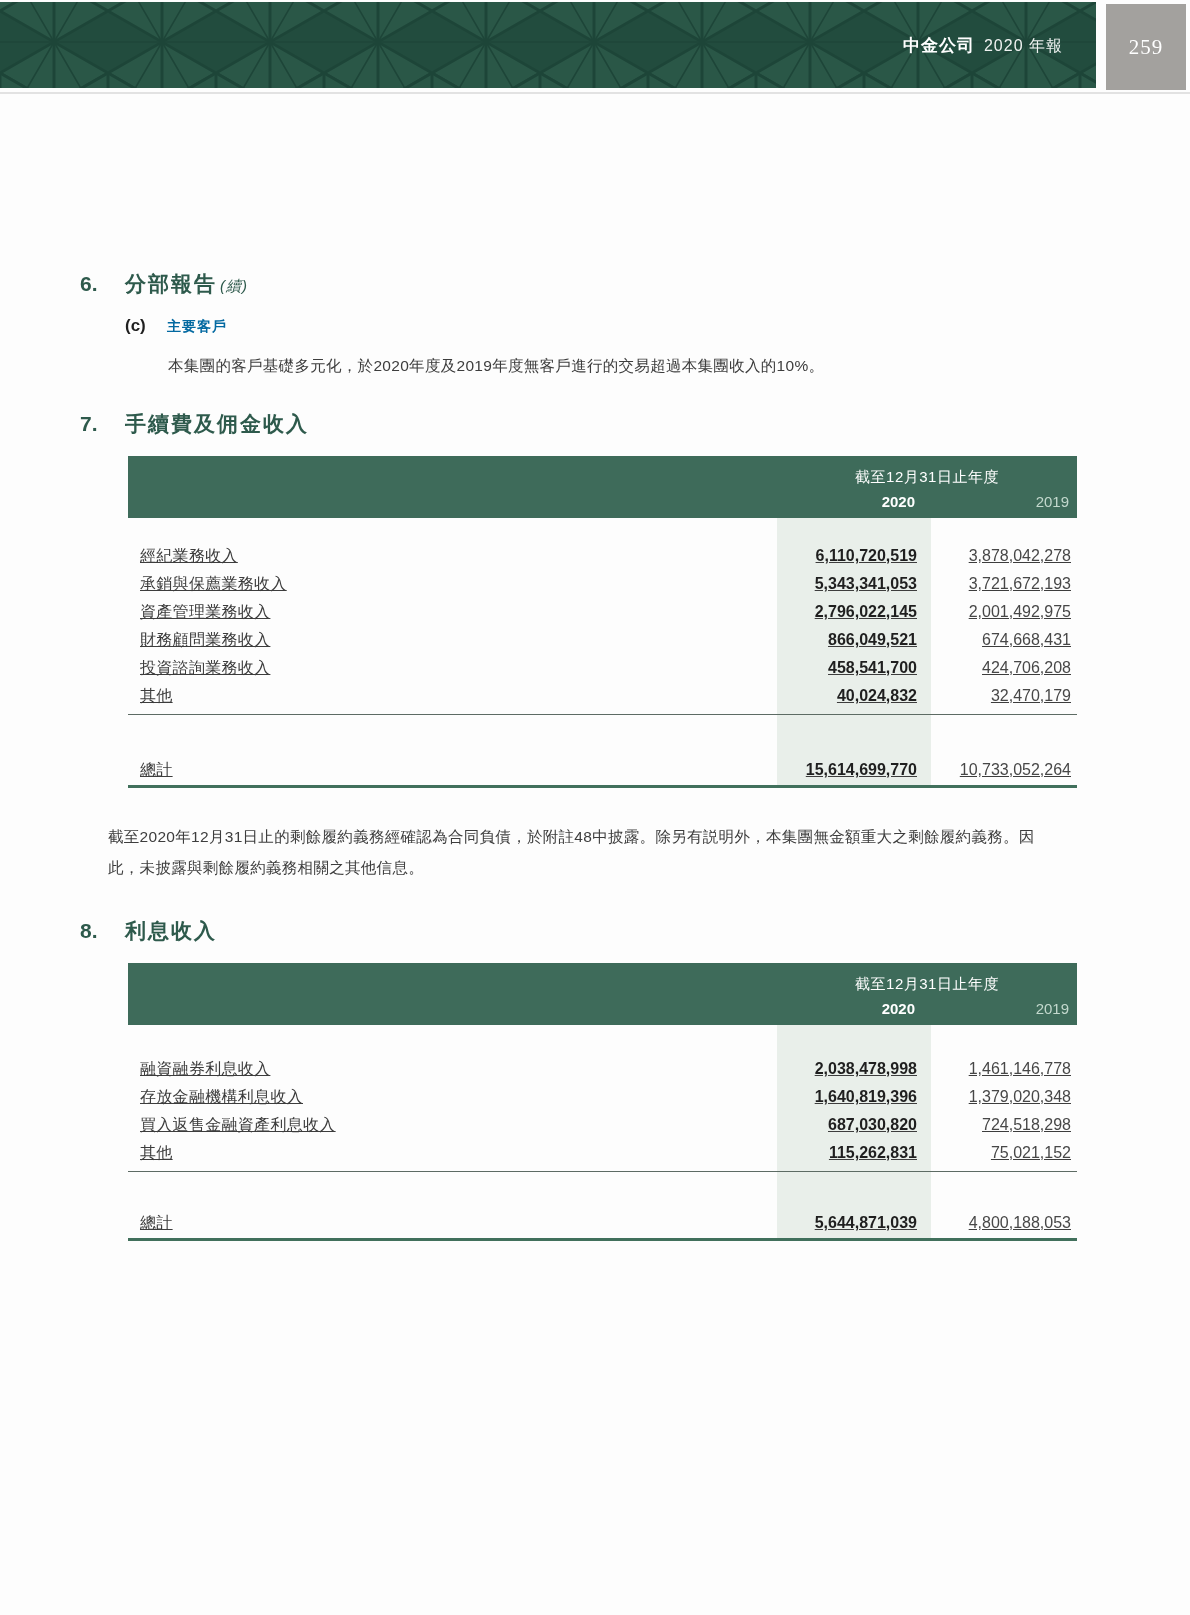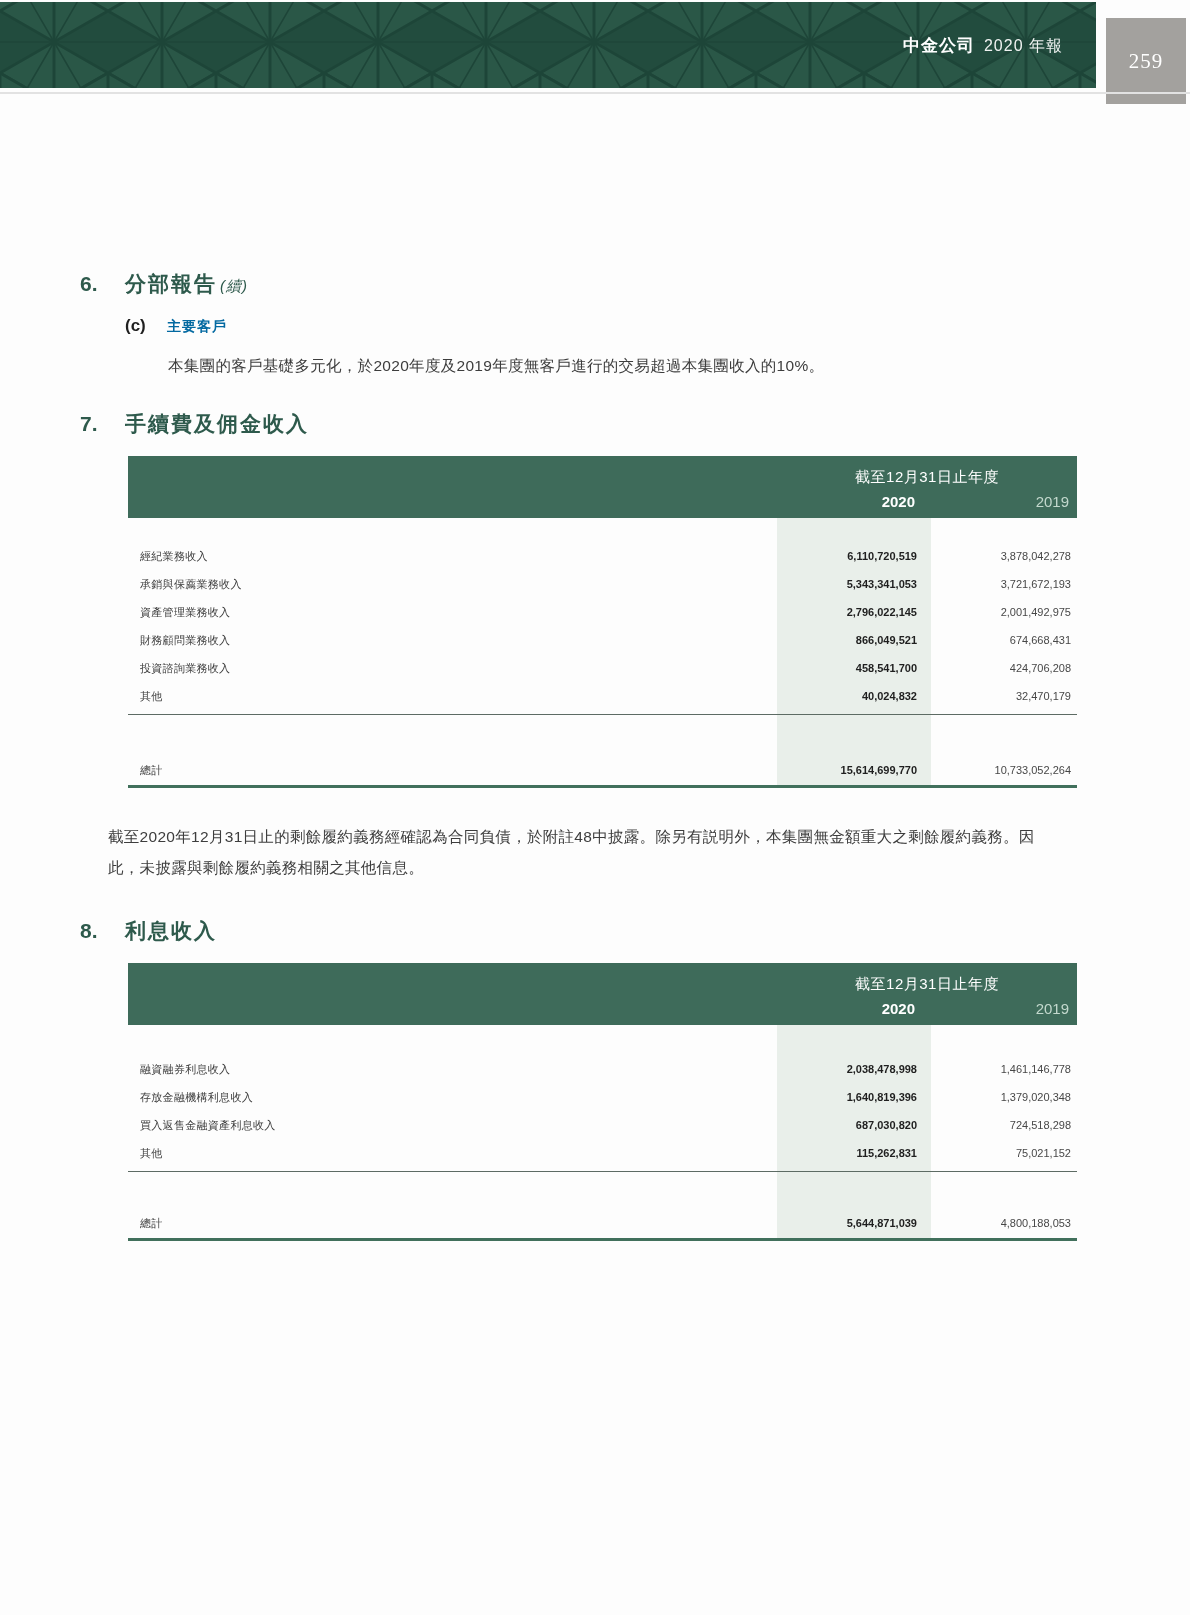--- a/index.html
+++ b/index.html
@@ -7,21 +7,21 @@
   body { font-family:"Liberation Sans", sans-serif; color:#3d3d3d; }
   .page { position:relative; width:1190px; height:1615px; background:#fdfdfd; margin:0 auto; overflow:hidden; }
 
   
   .hdr { position:absolute; top:0; left:0; width:1190px; height:94px; }
   .banner { position:absolute; top:2px; left:0; width:1096px; height:86px; background:#8b5cf6; overflow:hidden; }
   .banner svg { display:block; }
   .banner-title { position:absolute; top:50%; right:33px; transform:translateY(-50%); white-space:nowrap; }
   .brand { color:#ffffff; font-weight:700; font-size:17px; letter-spacing:1px; }
   .ryear { color:rgba(255,255,255,0.93); font-weight:400; font-size:16px; margin-left:9px; letter-spacing:1px; }
-  .pagebox { position:absolute; top:18px; left:1106px; width:80px; height:86px; background:#a3a19e; display:flex; align-items:center; justify-content:center; }
+  .pagebox { position:absolute; top:4px; left:1106px; width:80px; height:86px; background:#a3a19e; display:flex; align-items:center; justify-content:center; }
   .pagebox span { color:#ffffff; font-family:"Liberation Serif", serif; font-size:21px; letter-spacing:1px; }
   .hdr-line { position:absolute; top:92px; left:0; width:1190px; height:2px; background:#e2e2e2; }
 
   
   main { position:absolute; top:94px; left:80px; width:997px; }
 
   .sec-head { display:flex; align-items:baseline; }
   .sec-num { width:45px; flex:0 0 45px; font-weight:700; font-size:21px; color:#2e5a4c; }
   .sec-title { font-weight:700; font-size:21px; color:#2e5a4c; letter-spacing:2px; }
   .cont { font-style:italic; font-weight:400; font-size:15px; color:#2e5a4c; margin-left:3px; letter-spacing:1px; }
@@ -41,21 +41,21 @@
   .period-row { display:grid; grid-template-columns:1fr 300px; height:25px; line-height:25px; }
   .period-row .period { grid-column:2; text-align:center; color:#ffffff; font-size:15px; letter-spacing:0.5px; }
   .years-row { display:grid; grid-template-columns:1fr 154px 146px; height:25px; line-height:25px; }
   .yh2020 { text-align:right; padding-right:16px; color:#ffffff; font-weight:700; font-size:15px; }
   .yh2019 { text-align:right; padding-right:8px; color:#c3d8cd; font-weight:400; font-size:15px; }
 
   .tbl-body { position:relative; border-bottom:3px solid #41705c; }
   .shade { position:absolute; top:0; bottom:0; right:146px; width:154px; background:#e9efea; }
   .sp-head { height:24px; }
   .sp-head2 { height:30px; }
-  .trow { position:relative; display:grid; grid-template-columns:1fr 154px 146px; height:28px; line-height:28px; font-size:11px; }
+  .trow { position:relative; display:grid; grid-template-columns:1fr 154px 146px; height:28px; line-height:28px; font-size:16px;text-decoration:underline; }
   .trow .lbl { padding-left:12px; color:#3c3c3c; letter-spacing:0.3px; }
   .trow .v2020 { text-align:right; padding-right:14px; font-weight:700; color:#1f1f1f; }
   .trow .v2019 { text-align:right; padding-right:6px; color:#474747; }
   .rule-thin { position:relative; margin-top:4px; border-top:1px solid #5d6b64; }
   .sp-total1 { height:40px; }
   .sp-total2 { height:36px; }
   .trow.total { height:30px; line-height:30px; }
 
   .note { margin-left:28px; margin-top:33px; width:952px; font-size:15.5px; line-height:31px; color:#3d3d3d; letter-spacing:0.3px; }
 </style>

